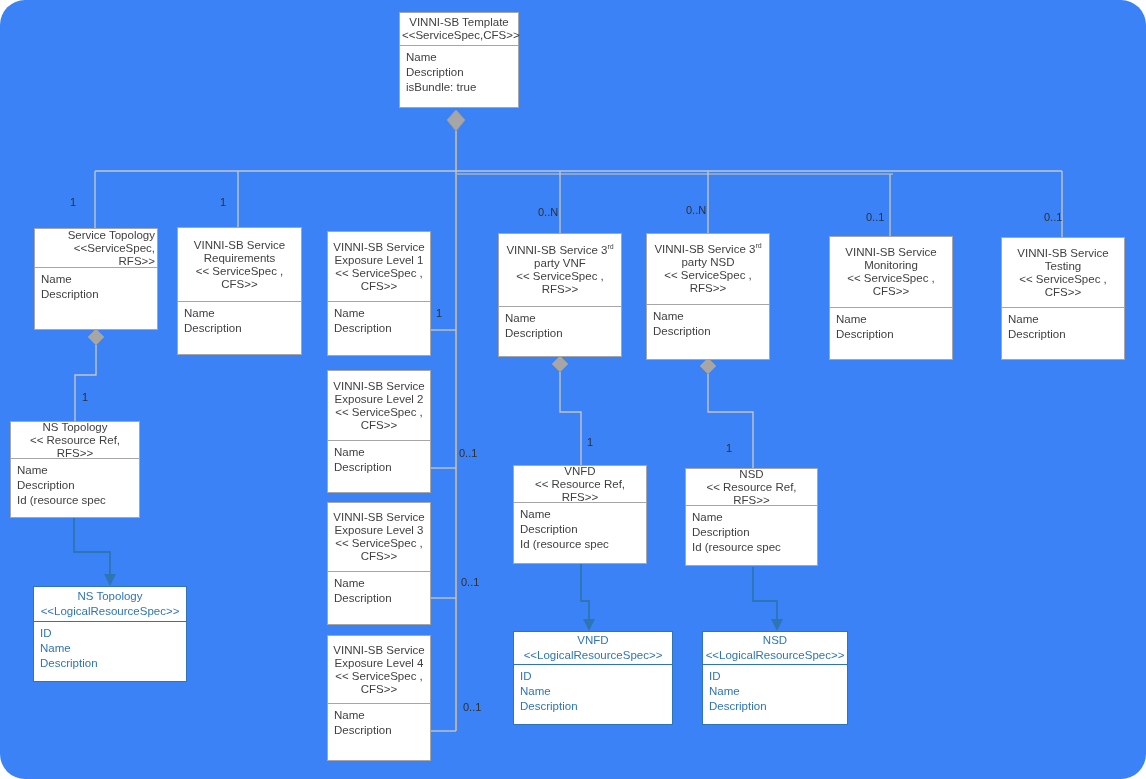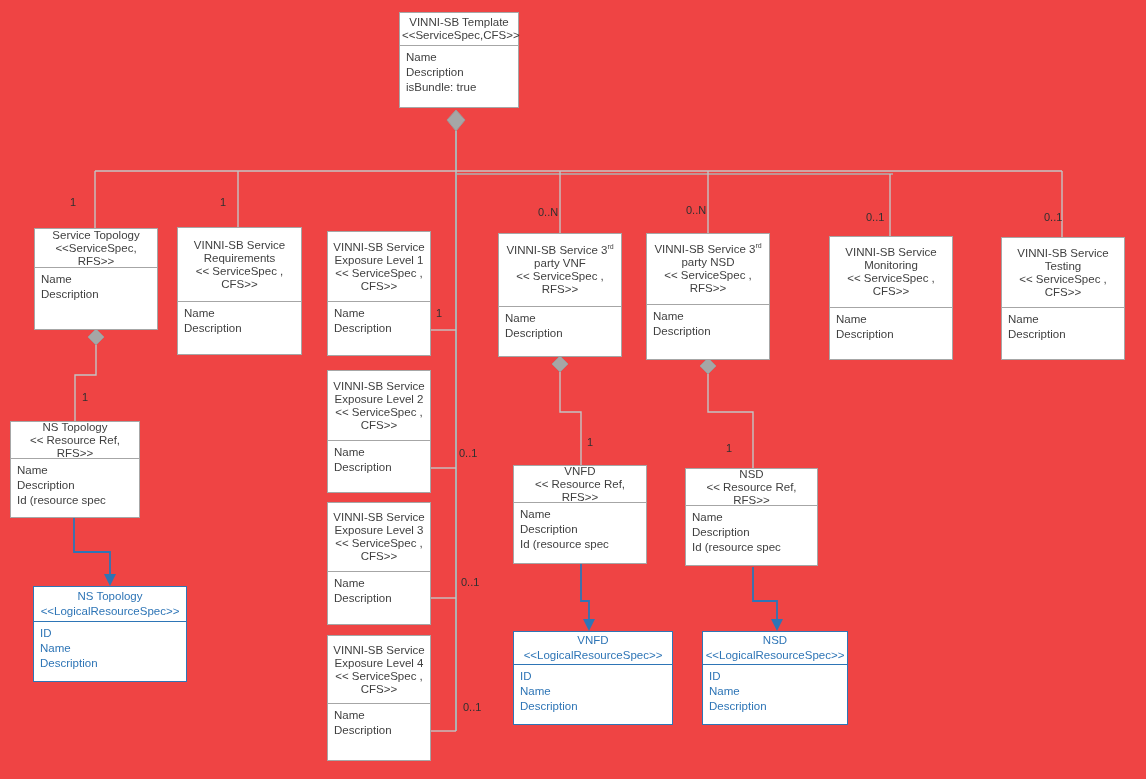--- a/index.html
+++ b/index.html
@@ -1,22 +1,23 @@
 <!DOCTYPE html>
 <html><head>
 <meta charset="utf-8">
 <style>
   html,body{margin:0;padding:0;background:#ffffff;}
   #canvas{
     position:relative;
     width:1146px;height:779px;
-    background:#ef4444;
+    background:#3b82f6;
     font-family:"Liberation Sans", sans-serif;
     color:#3f3f3f;
     overflow:hidden;
+    border-radius:25px;
   }
   #connectors{position:absolute;left:0;top:0;width:1146px;height:779px;pointer-events:none;}
   .box{
     position:absolute;
     box-sizing:border-box;
     background:#ffffff;
     border:1px solid #a6a6a6;
     display:flex;flex-direction:column;
     font-size:11.5px;
   }
@@ -92,21 +93,21 @@
 
   <div class="box" style="left:399px;top:12px;width:120px;height:96px;">
     <div class="box-header" style="height:33px;">VINNI-SB Template
 &lt;&lt;ServiceSpec,CFS&gt;&gt;</div>
     <div class="box-body">Name
 Description
 isBundle: true</div>
   </div>
 
   <div class="box" style="left:34px;top:228px;width:124px;height:102px;">
-    <div class="box-header" style="height:39px;">Service Topology
+    <div class="box-header" style="height:39px;text-align:right;">Service Topology
 &lt;&lt;ServiceSpec,
 RFS&gt;&gt;</div>
     <div class="box-body">Name
 Description</div>
   </div>
 
   <div class="box" style="left:177px;top:227px;width:125px;height:128px;">
     <div class="box-header" style="height:74px;">VINNI-SB Service
 Requirements
 &lt;&lt; ServiceSpec ,

